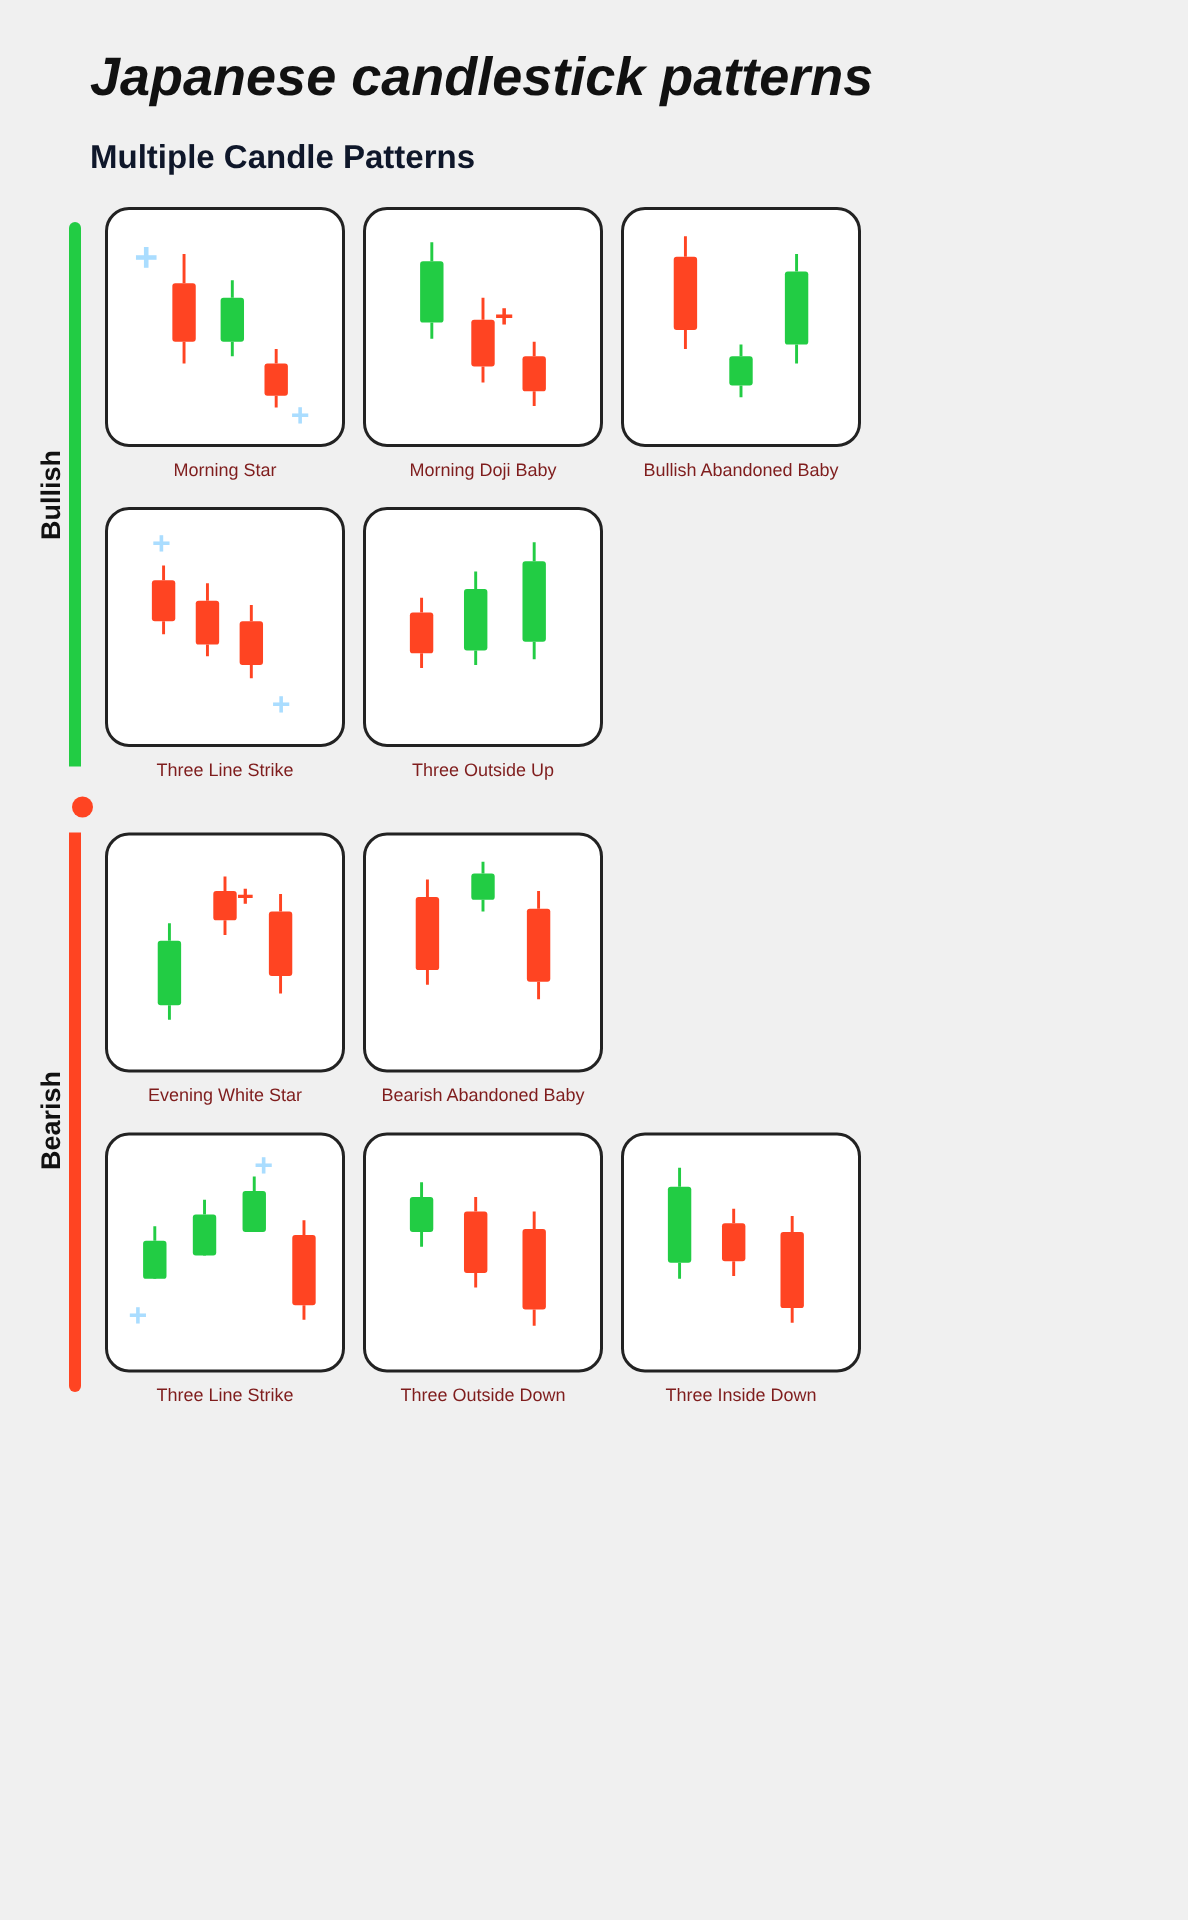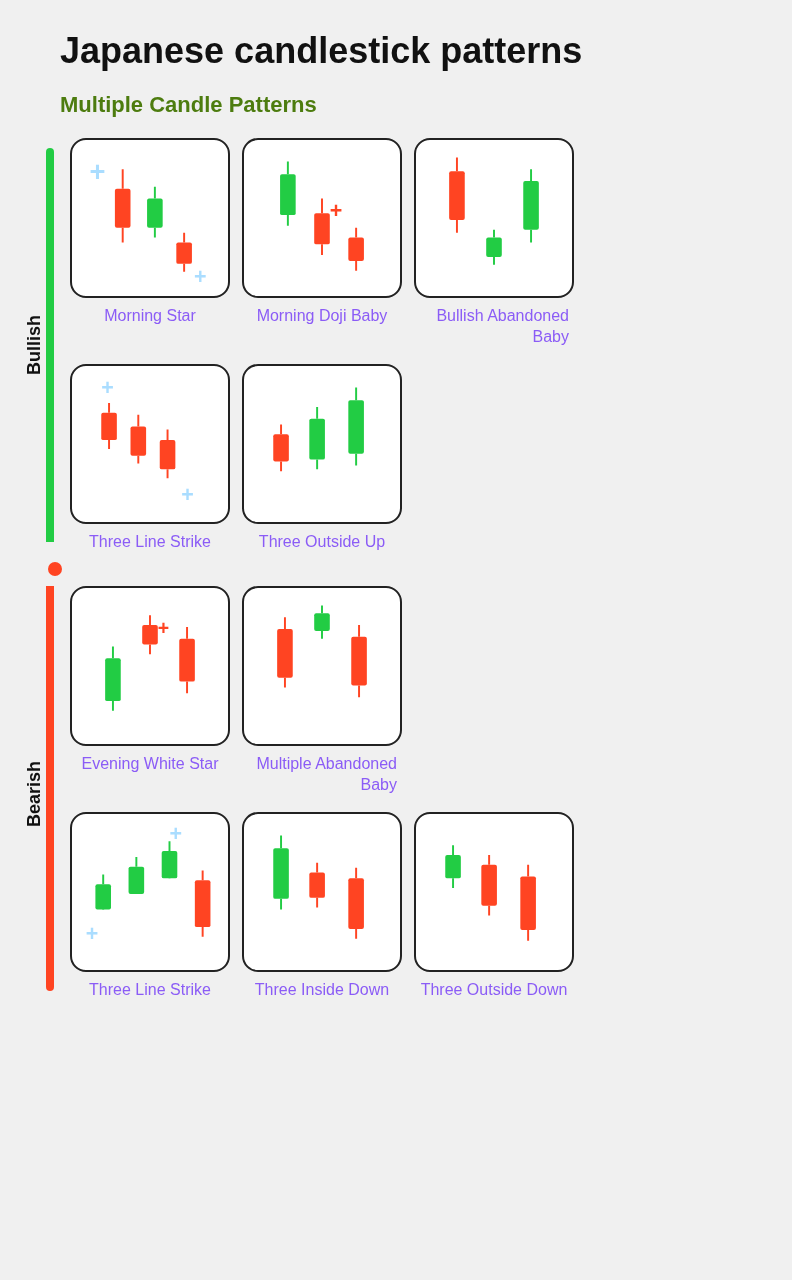--- a/index.html
+++ b/index.html
@@ -9,25 +9,26 @@
       width: 792px;
       min-height: 1280px;
       padding: 30px 20px;
     }
     .page-title {
       font-size: 36px;
       font-weight: 900;
       color: #111;
       margin-bottom: 20px;
       padding-left: 40px;
+      font-style: italic;
     }
     .section-title {
       font-size: 22px;
       font-weight: 800;
-      color: #4d7c0f;
+      color: #0f172a;
       margin-bottom: 20px;
       padding-left: 40px;
     }
     .pattern-item {
       display: flex;
       flex-direction: column;
       align-items: center;
       gap: 8px;
     }
     .candle-box {
@@ -36,24 +37,24 @@
       background: white;
       border: 2px solid #222;
       border-radius: 16px;
       display: flex;
       align-items: center;
       justify-content: center;
       overflow: hidden;
       position: relative;
     }
     .pattern-label {
-      font-size: 16px;
+      font-size: 12px;
       font-weight: 500;
       text-align: right;
-      color: #8b5cf6;
+      color: #7f1d1d;
       max-width: 150px;
       line-height: 1.3;
     }
     svg {
       width: 100%;
       height: 100%;
     }
   </style>
 </head>
 <body>
@@ -239,21 +240,21 @@
 
             <line x1="80" y1="18" x2="80" y2="26" stroke="#22cc44" stroke-width="2"></line>
             <rect x="72" y="26" width="16" height="18" fill="#22cc44" rx="2"></rect>
             <line x1="80" y1="44" x2="80" y2="52" stroke="#22cc44" stroke-width="2"></line>
 
             <line x1="118" y1="38" x2="118" y2="50" stroke="#ff4422" stroke-width="2"></line>
             <rect x="110" y="50" width="16" height="50" fill="#ff4422" rx="2"></rect>
             <line x1="118" y1="100" x2="118" y2="112" stroke="#ff4422" stroke-width="2"></line>
           </svg>
         </div>
-        <span class="pattern-label">Multiple Abandoned Baby</span>
+        <span class="pattern-label">Bearish Abandoned Baby</span>
       </div>
     </div>
 
     <div style="display:flex; flex-direction:row; gap:12px;">
 
 
       <div class="pattern-item">
         <div class="candle-box">
           <svg viewBox="0 0 160 160" xmlns="http://www.w3.org/2000/svg">
 
@@ -276,50 +277,50 @@
             <text x="14" y="130" font-size="22" fill="#aaddff" font-weight="bold">+</text>
           </svg>
         </div>
         <span class="pattern-label">Three Line Strike</span>
       </div>
 
       <div class="pattern-item">
         <div class="candle-box">
           <svg viewBox="0 0 160 160" xmlns="http://www.w3.org/2000/svg">
 
+            <line x1="38" y1="32" x2="38" y2="42" stroke="#22cc44" stroke-width="2"></line>
+            <rect x="30" y="42" width="16" height="24" fill="#22cc44" rx="2"></rect>
+            <line x1="38" y1="66" x2="38" y2="76" stroke="#22cc44" stroke-width="2"></line>
+
+            <line x1="75" y1="42" x2="75" y2="52" stroke="#ff4422" stroke-width="2"></line>
+            <rect x="67" y="52" width="16" height="42" fill="#ff4422" rx="2"></rect>
+            <line x1="75" y1="94" x2="75" y2="104" stroke="#ff4422" stroke-width="2"></line>
+
+            <line x1="115" y1="52" x2="115" y2="64" stroke="#ff4422" stroke-width="2"></line>
+            <rect x="107" y="64" width="16" height="55" fill="#ff4422" rx="2"></rect>
+            <line x1="115" y1="119" x2="115" y2="130" stroke="#ff4422" stroke-width="2"></line>
+          </svg>
+        </div>
+        <span class="pattern-label">Three Outside Down</span>
+      </div>
+
+      <div class="pattern-item">
+        <div class="candle-box">
+          <svg viewBox="0 0 160 160" xmlns="http://www.w3.org/2000/svg">
+
             <line x1="38" y1="22" x2="38" y2="35" stroke="#22cc44" stroke-width="2"></line>
             <rect x="30" y="35" width="16" height="52" fill="#22cc44" rx="2"></rect>
             <line x1="38" y1="87" x2="38" y2="98" stroke="#22cc44" stroke-width="2"></line>
 
             <line x1="75" y1="50" x2="75" y2="60" stroke="#ff4422" stroke-width="2"></line>
             <rect x="67" y="60" width="16" height="26" fill="#ff4422" rx="2"></rect>
             <line x1="75" y1="86" x2="75" y2="96" stroke="#ff4422" stroke-width="2"></line>
 
             <line x1="115" y1="55" x2="115" y2="66" stroke="#ff4422" stroke-width="2"></line>
             <rect x="107" y="66" width="16" height="52" fill="#ff4422" rx="2"></rect>
             <line x1="115" y1="118" x2="115" y2="128" stroke="#ff4422" stroke-width="2"></line>
           </svg>
         </div>
         <span class="pattern-label">Three Inside Down</span>
       </div>
-
-      <div class="pattern-item">
-        <div class="candle-box">
-          <svg viewBox="0 0 160 160" xmlns="http://www.w3.org/2000/svg">
-
-            <line x1="38" y1="32" x2="38" y2="42" stroke="#22cc44" stroke-width="2"></line>
-            <rect x="30" y="42" width="16" height="24" fill="#22cc44" rx="2"></rect>
-            <line x1="38" y1="66" x2="38" y2="76" stroke="#22cc44" stroke-width="2"></line>
-
-            <line x1="75" y1="42" x2="75" y2="52" stroke="#ff4422" stroke-width="2"></line>
-            <rect x="67" y="52" width="16" height="42" fill="#ff4422" rx="2"></rect>
-            <line x1="75" y1="94" x2="75" y2="104" stroke="#ff4422" stroke-width="2"></line>
-
-            <line x1="115" y1="52" x2="115" y2="64" stroke="#ff4422" stroke-width="2"></line>
-            <rect x="107" y="64" width="16" height="55" fill="#ff4422" rx="2"></rect>
-            <line x1="115" y1="119" x2="115" y2="130" stroke="#ff4422" stroke-width="2"></line>
-          </svg>
-        </div>
-        <span class="pattern-label">Three Outside Down</span>
-      </div>
     </div>
   </div>
 </div>
 
 </body></html>

